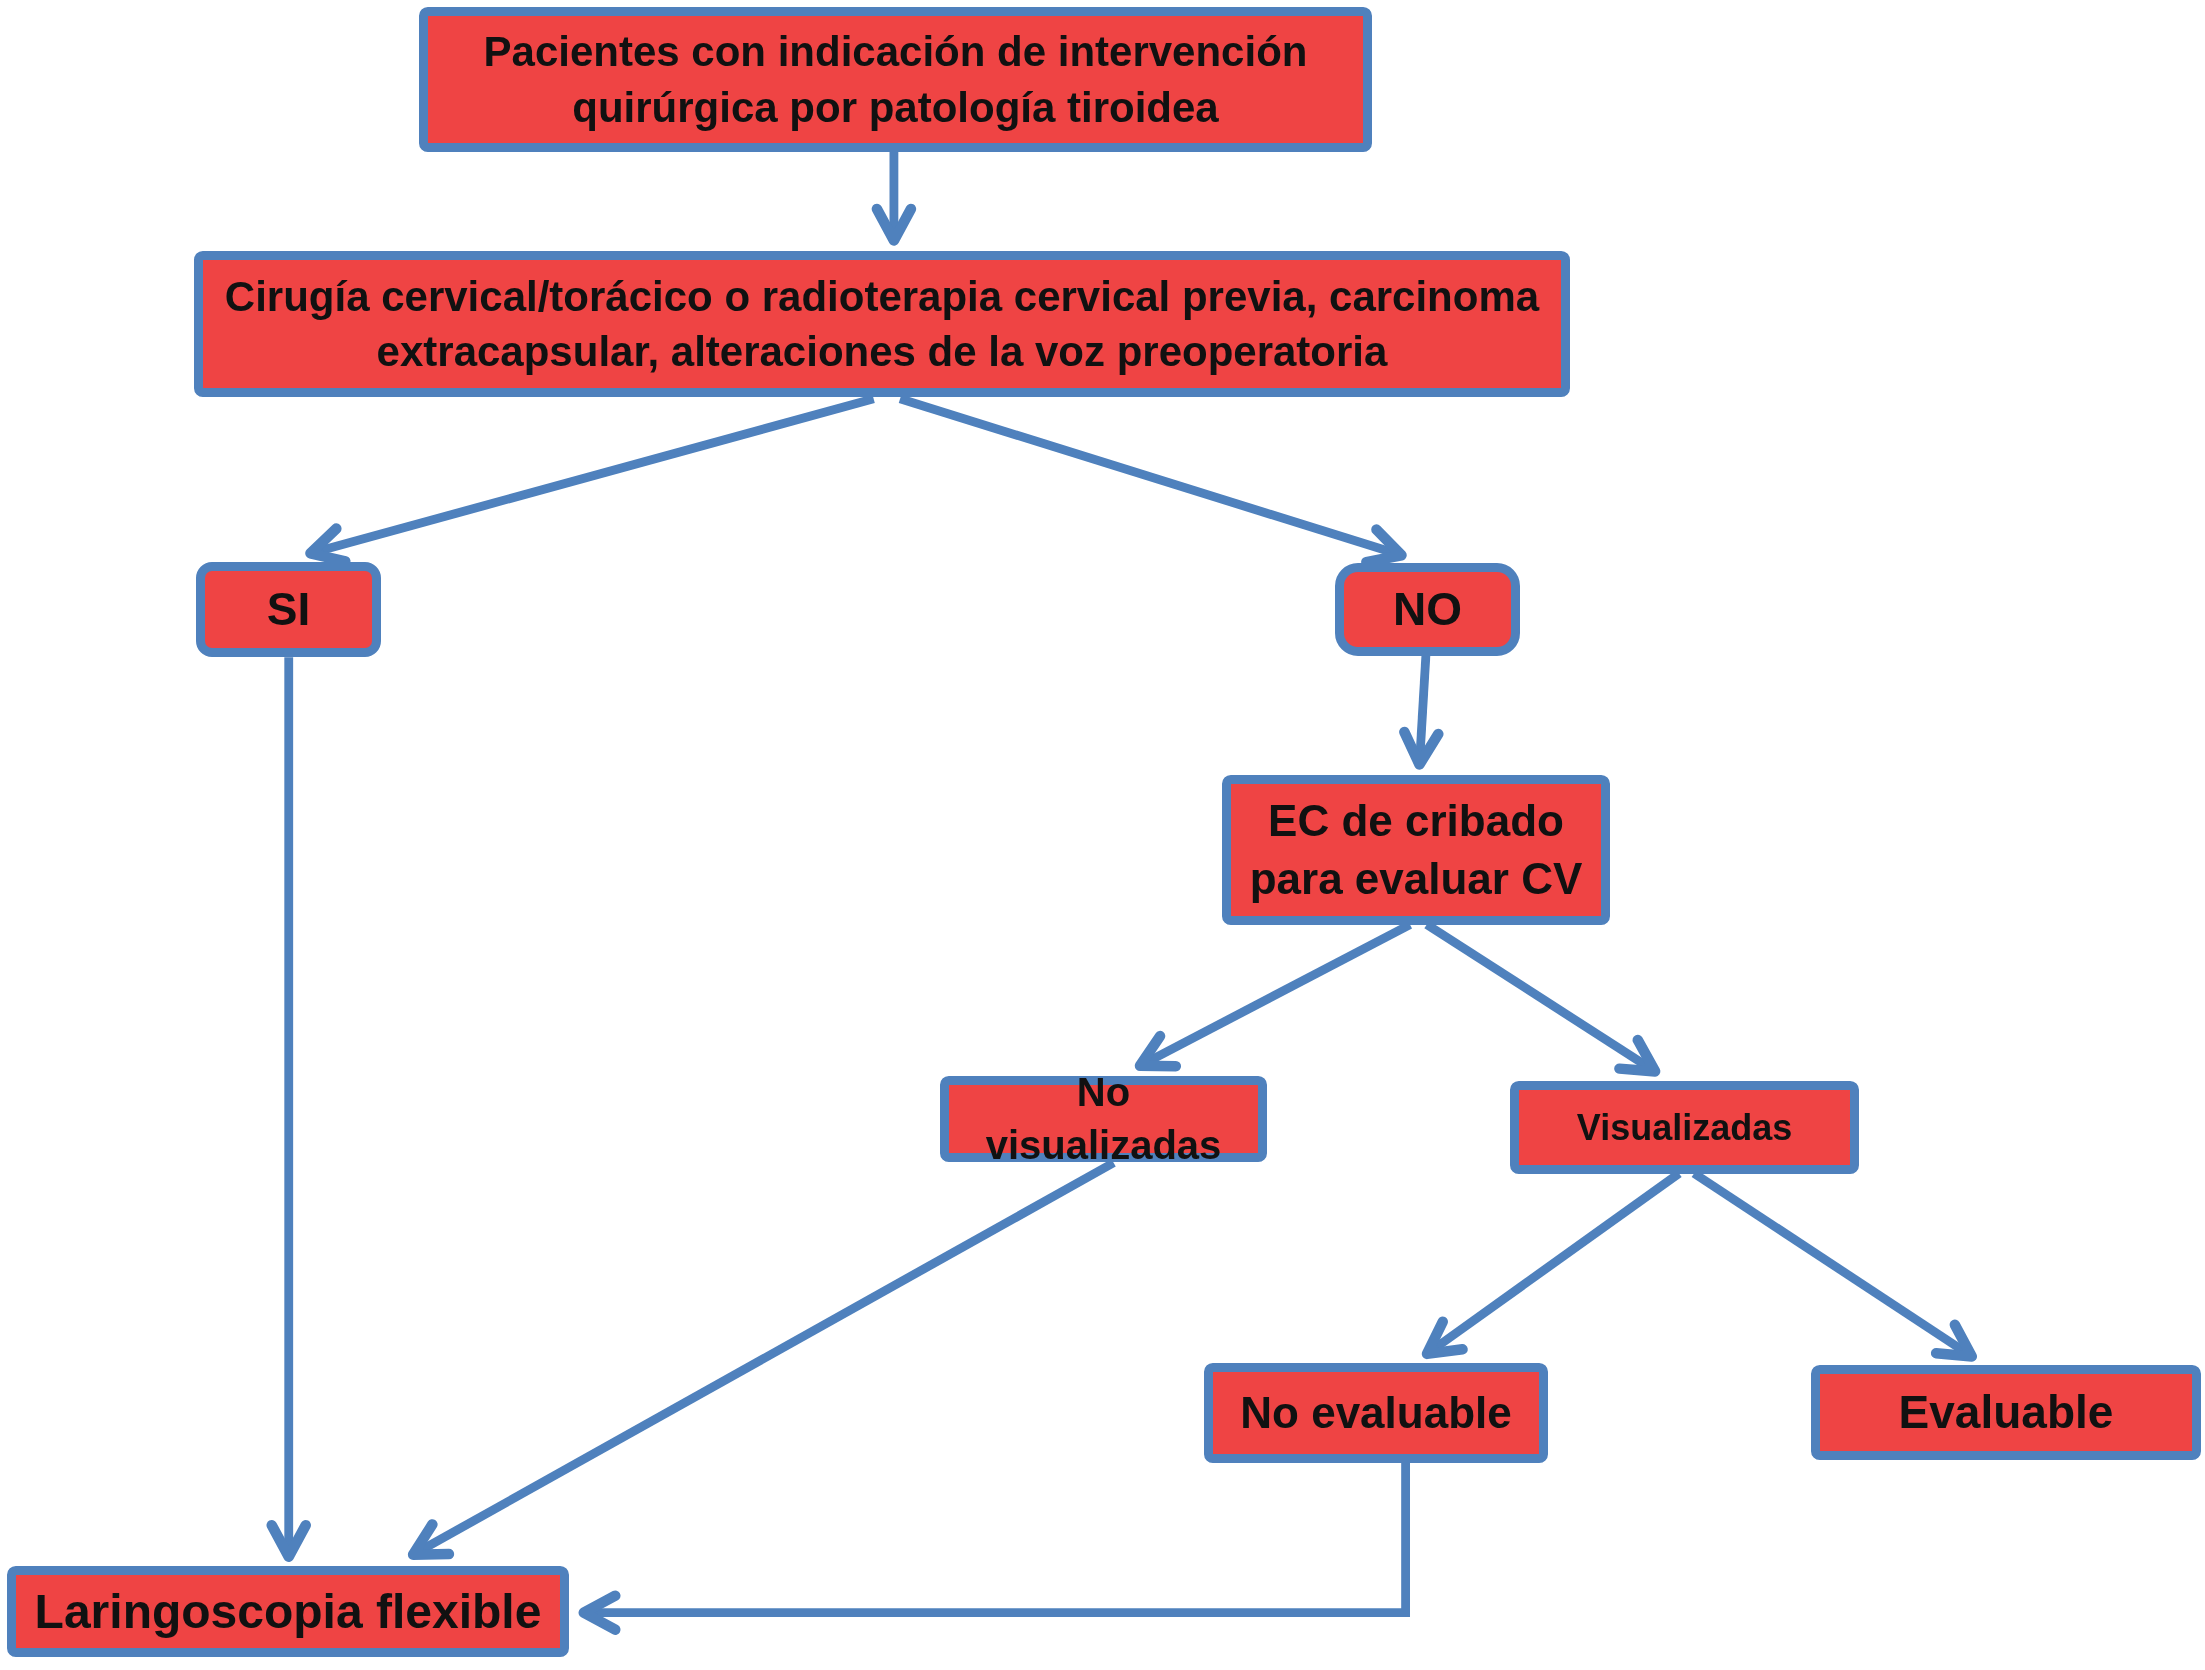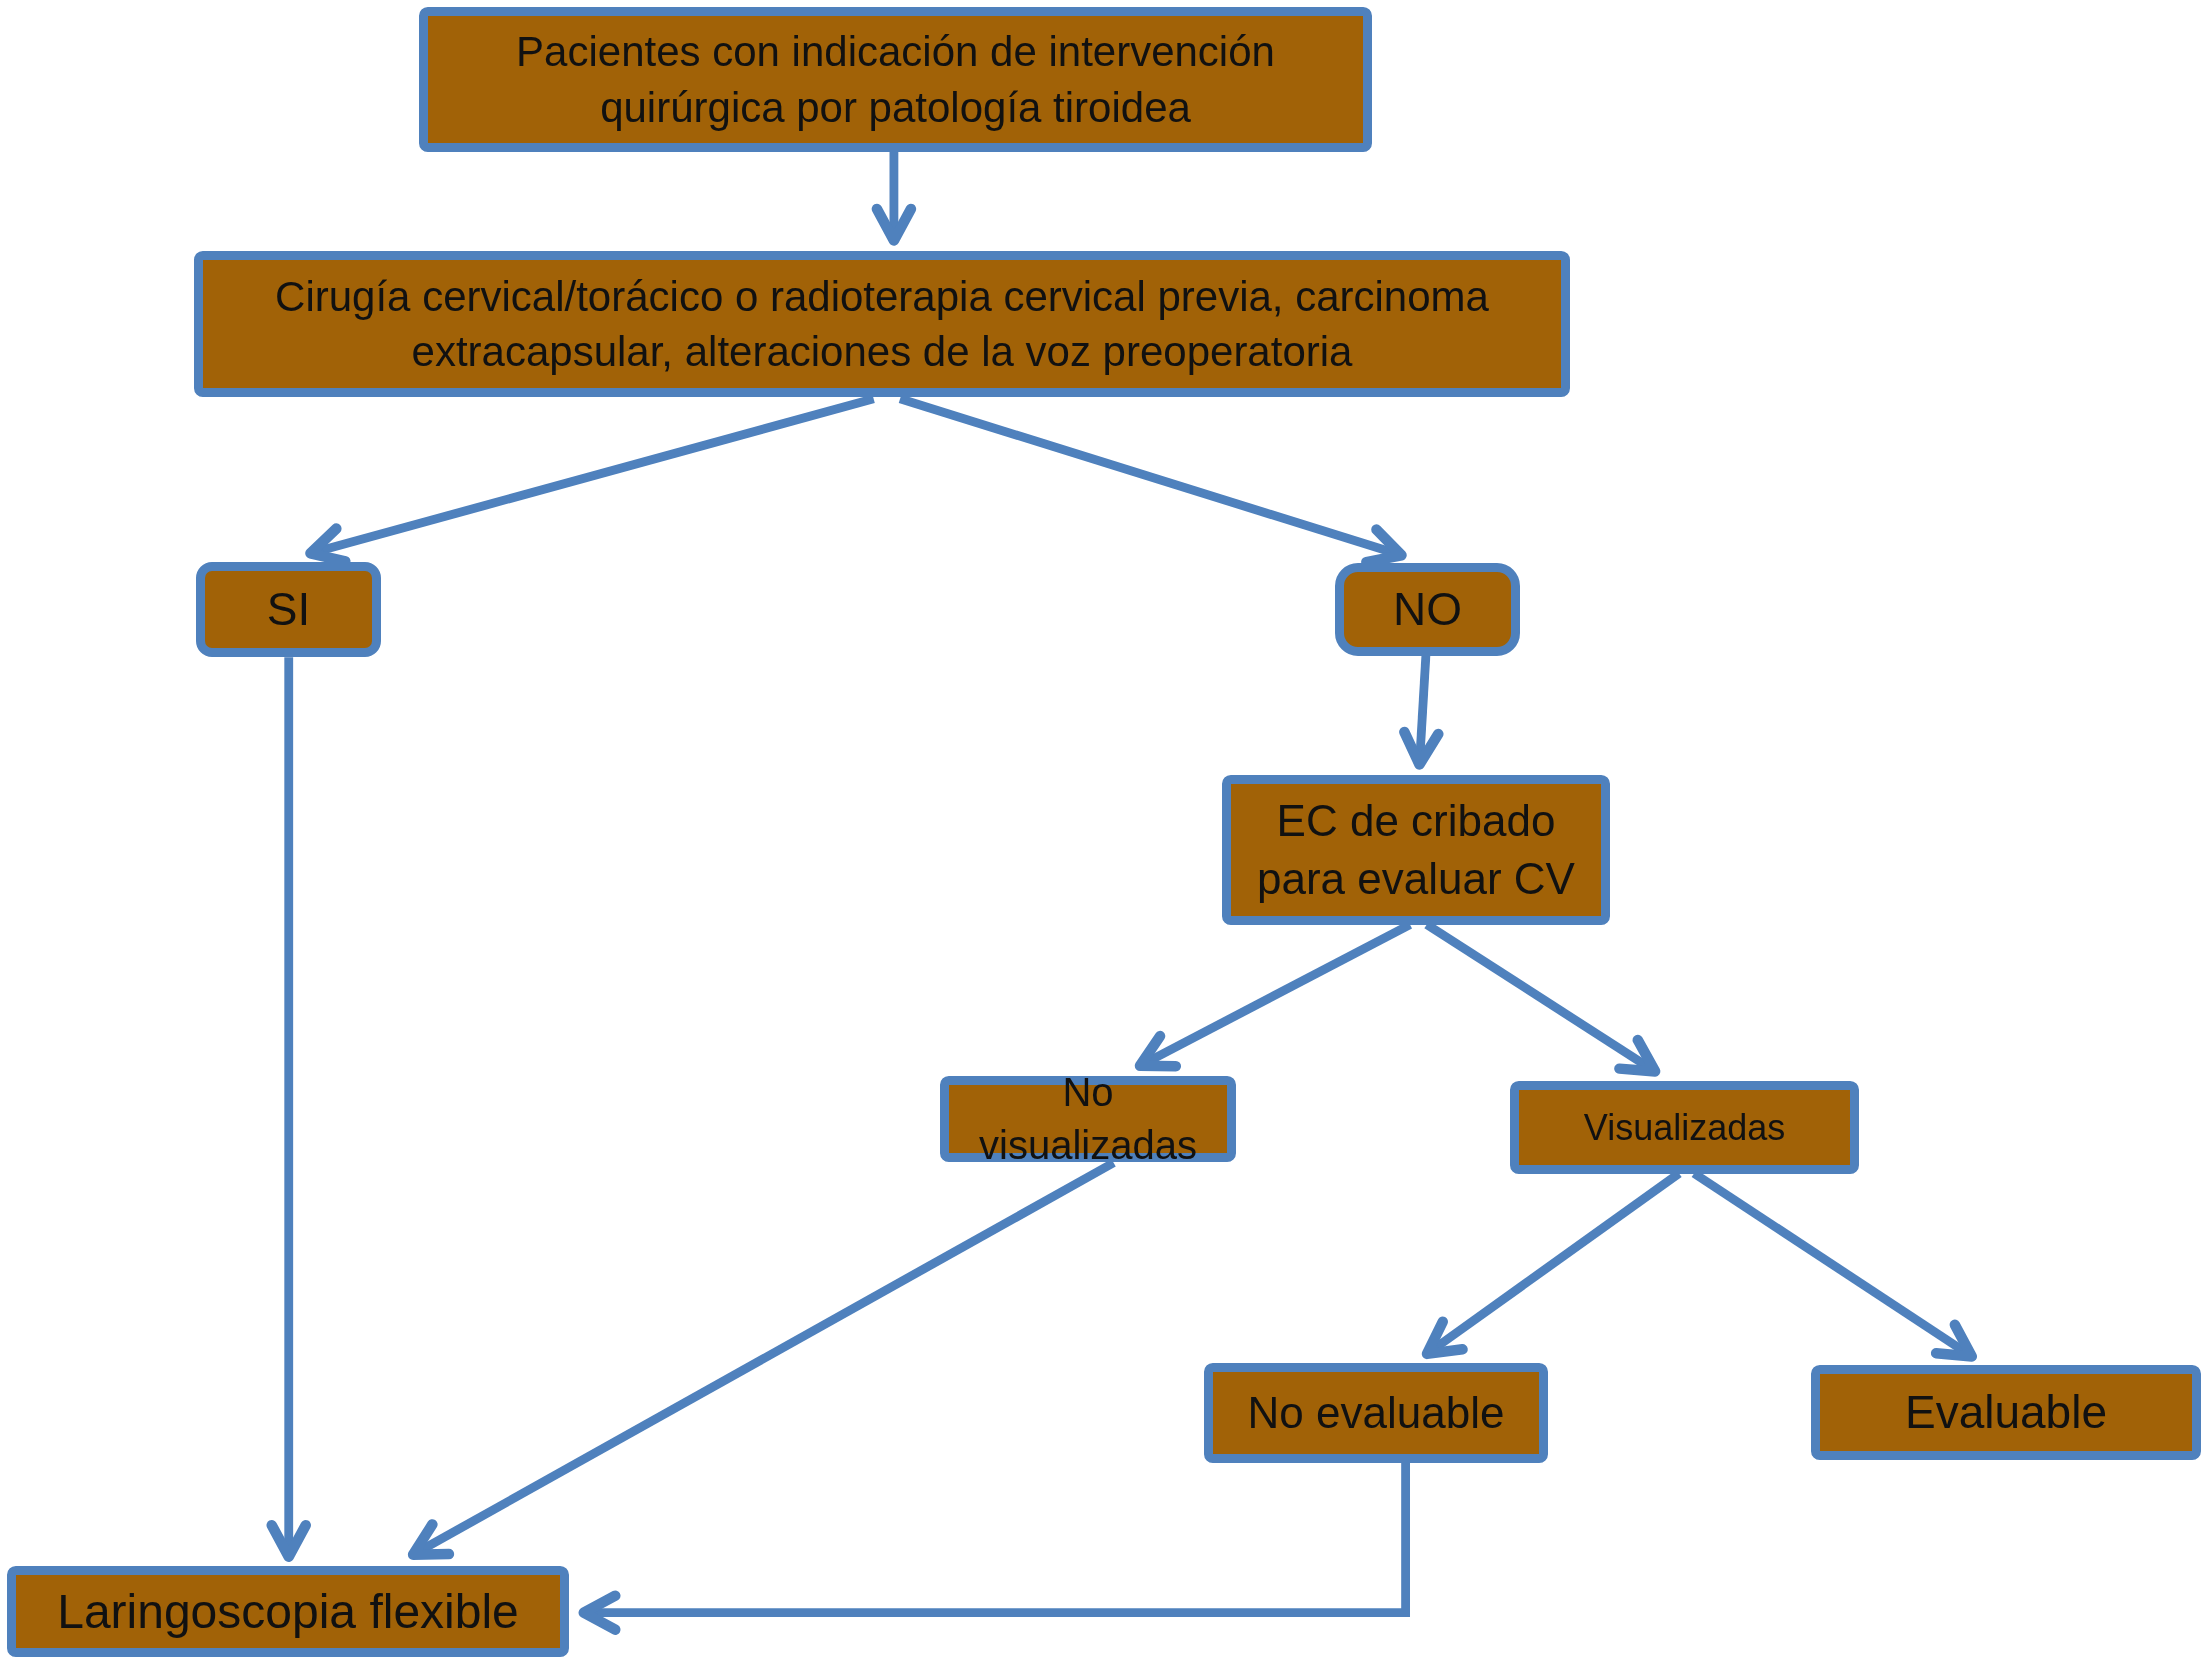--- a/index.html
+++ b/index.html
@@ -7,28 +7,29 @@
     position:relative;
     width:2206px;height:1670px;
     background:#ffffff;
     font-family:"Liberation Sans", sans-serif;
     overflow:hidden;
   }
   #edges{position:absolute;left:0;top:0;width:2206px;height:1670px;}
   .node{
     position:absolute;
     box-sizing:border-box;
-    background:#a16207;
+    background:#ef4444;
     border:9.7px solid var(--accent,#4f81bd);
     border-radius:8.8px;
     display:flex;align-items:center;justify-content:center;
     text-align:center;
     color:#111111;
     line-height:1.32;
     padding:3.5px 8.8px;
+    font-weight:bold;
   }
 </style>
 </head>
 <body>
 
 <div id="stage" style="--accent: #4f81bd;">
 
   <svg id="edges" viewBox="0 0 2500 1893" xmlns="http://www.w3.org/2000/svg">
     <defs>
       <marker id="arrow" viewBox="0 0 12 12" refX="9" refY="6" markerWidth="5.5" markerHeight="5.5" orient="auto-start-reverse">
@@ -63,21 +64,21 @@
   </div>
 
   <div class="node" style="left: 1335px; top: 563px; width: 185px; height: 93px; font-size: 46px; color: rgb(17, 17, 17); border-radius: 23px;">
     <span>NO</span>
   </div>
 
   <div class="node" style="left: 1222px; top: 775px; width: 388px; height: 150px; font-size: 44px; color: rgb(17, 17, 17);">
     <span>EC de cribado para evaluar CV</span>
   </div>
 
-  <div class="node" style="left: 940px; top: 1076px; width: 296px; height: 86px; font-size: 40px; padding: 0px 5.3px; color: rgb(17, 17, 17);">
+  <div class="node" style="left: 940px; top: 1076px; width: 327px; height: 86px; font-size: 40px; padding: 0px 5.3px; color: rgb(17, 17, 17);">
     <span>No visualizadas</span>
   </div>
 
   <div class="node" style="left: 1510px; top: 1081px; width: 349px; height: 93px; font-size: 36px; color: rgb(17, 17, 17);">
     <span>Visualizadas</span>
   </div>
 
   <div class="node" style="left: 1204px; top: 1363px; width: 344px; height: 100px; font-size: 44px; color: rgb(17, 17, 17);">
     <span>No evaluable</span>
   </div>

